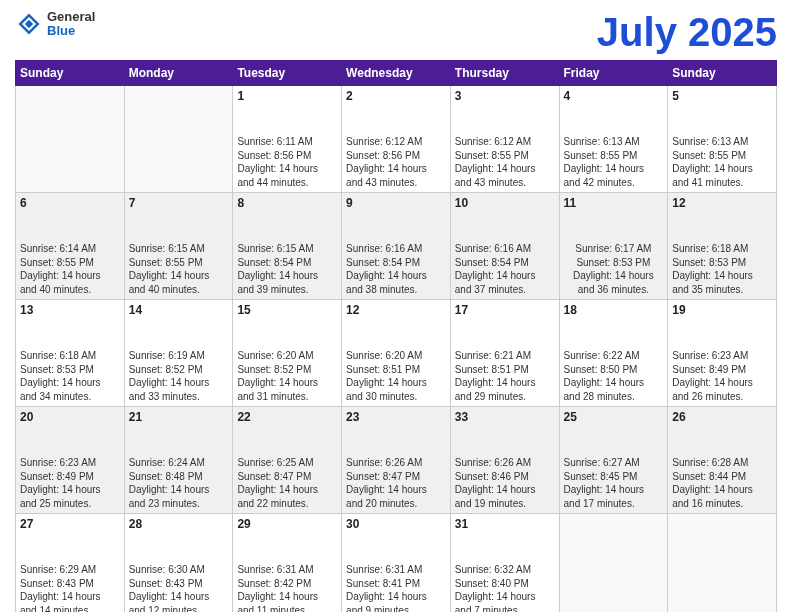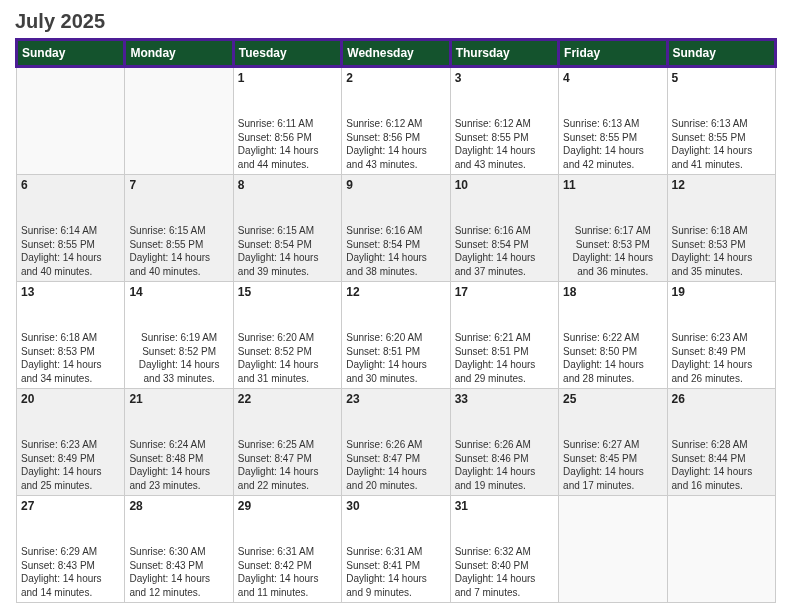--- a/index.html
+++ b/index.html
@@ -38,44 +38,44 @@
     .logo-general { color: #333; }
     .logo-blue { color: #1565c0; }
     .logo-icon {
       width: 28px;
       height: 28px;
     }
     .title-block {
       text-align: right;
     }
     .main-title {
-      font-size: 20px;
+      font-size: 40px;
       font-weight: bold;
-      color: #404040;
+      color: #1d4ed8;
       line-height: 1.1;
     }
     .subtitle {
       font-size: 14px;
       color: #333;
     }
     .calendar {
       flex: 1;
       border: 1px solid #ccc;
       border-collapse: collapse;
       width: 100%;
       table-layout: fixed;
     }
     .calendar th {
-      background: #14532d;
+      background: #4c1d95;
       color: #fff;
       font-size: 12px;
       font-weight: bold;
       padding: 5px 4px;
       text-align: left;
-      border: 3px solid #4c1d95;
+      border: 1px solid #4c1d95;
     }
     .calendar td {
       border: 1px solid #ccc;
       vertical-align: top;
       padding: 3px 4px;
       font-size: 10px;
       color: #333;
       height: 88px;
     }
     .cell-day {
@@ -95,20 +95,31 @@
     }
     .stripe-row td {
       background: #f0f0f0;
     }
   </style>
 </head>
 <body>
 
 <div class="page">
   <div class="header">
+    <div class="logo">
+      <svg class="logo-icon" viewBox="0 0 40 40">
+        <polygon points="20,5 35,20 20,35 5,20" fill="#1565c0"></polygon>
+        <polygon points="20,10 30,20 20,30 10,20" fill="#fff"></polygon>
+        <polygon points="20,14 26,20 20,26 14,20" fill="#1565c0"></polygon>
+      </svg>
+      <div class="logo-text">
+        <span class="logo-general">General</span>
+        <span class="logo-blue">Blue</span>
+      </div>
+    </div>
     <div class="title-block">
       <div class="main-title">July 2025</div>
     </div>
   </div>
 
   <table class="calendar">
     <thead>
       <tr>
         <th>Sunday</th>
         <th>Monday</th>
@@ -213,21 +224,21 @@
         <tr>
           <td>
             <span class="cell-day">13</span>
             <div class="cell-info" style="white-space: pre-line;">Sunrise: 6:18 AM
 Sunset: 8:53 PM
 Daylight: 14 hours
 and 34 minutes.</div>
           </td>
           <td>
             <span class="cell-day">14</span>
-            <div class="cell-info" style="white-space: pre-line; text-align: center;">Sunrise: 6:19 AM
+            <div class="cell-info" style="white-space: pre-line;">Sunrise: 6:19 AM
 Sunset: 8:52 PM
 Daylight: 14 hours
 and 33 minutes.</div>
           </td>
           <td>
             <span class="cell-day">15</span>
             <div class="cell-info" style="white-space: pre-line;">Sunrise: 6:20 AM
 Sunset: 8:52 PM
 Daylight: 14 hours
 and 31 minutes.</div>

